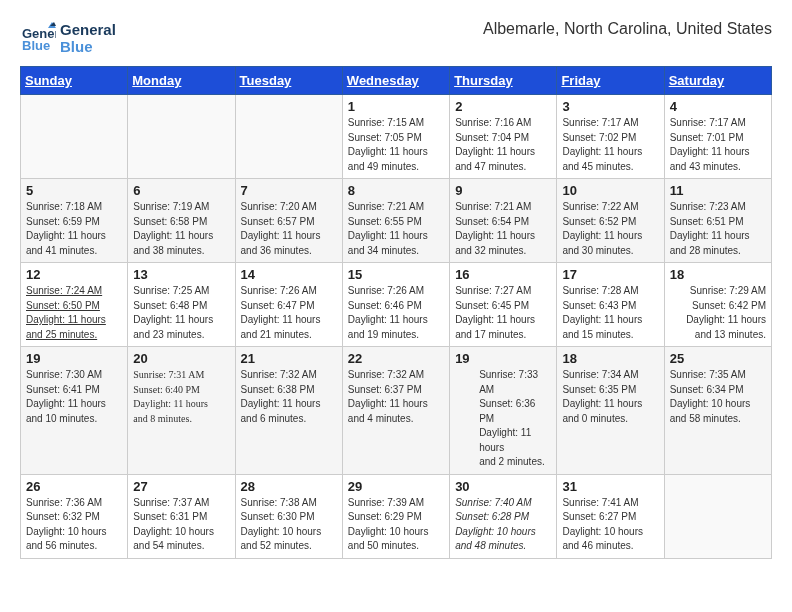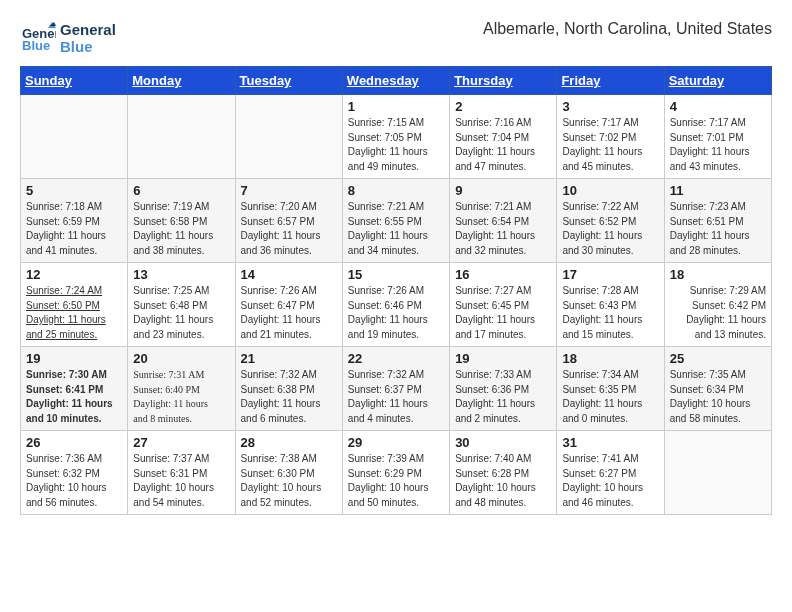--- a/index.html
+++ b/index.html
@@ -244,21 +244,21 @@
           <span class="day-num">18</span>
           <div class="day-info" style="white-space: pre-line; text-align: right;">Sunrise: 7:29 AM
 Sunset: 6:42 PM
 Daylight: 11 hours
 and 13 minutes.</div>
         </td>
       </tr>
       <tr>
         <td>
           <span class="day-num">19</span>
-          <div class="day-info" style="white-space: pre-line; font-weight: bold;">Sunrise: 7:30 AM
+          <div class="day-info" style="white-space: pre-line;">Sunrise: 7:30 AM
 Sunset: 6:41 PM
 Daylight: 11 hours
 and 10 minutes.</div>
         </td>
         <td>
           <span class="day-num">20</span>
           <div class="day-info" style="white-space: pre-line; font-family: Liberation Serif, serif;">Sunrise: 7:31 AM
 Sunset: 6:40 PM
 Daylight: 11 hours
 and 8 minutes.</div>
@@ -272,21 +272,21 @@
         </td>
         <td>
           <span class="day-num">22</span>
           <div class="day-info" style="white-space: pre-line;">Sunrise: 7:32 AM
 Sunset: 6:37 PM
 Daylight: 11 hours
 and 4 minutes.</div>
         </td>
         <td>
           <span class="day-num">19</span>
-          <div class="day-info" style="white-space: pre-line;">Sunrise: 7:33 AM
+          <div class="day-info" style="white-space: pre-line; margin-left: 24px;">Sunrise: 7:33 AM
 Sunset: 6:36 PM
 Daylight: 11 hours
 and 2 minutes.</div>
         </td>
         <td>
           <span class="day-num">18</span>
           <div class="day-info" style="white-space: pre-line;">Sunrise: 7:34 AM
 Sunset: 6:35 PM
 Daylight: 11 hours
 and 0 minutes.</div>
@@ -323,21 +323,21 @@
         </td>
         <td>
           <span class="day-num">29</span>
           <div class="day-info" style="white-space: pre-line;">Sunrise: 7:39 AM
 Sunset: 6:29 PM
 Daylight: 10 hours
 and 50 minutes.</div>
         </td>
         <td>
           <span class="day-num">30</span>
-          <div class="day-info" style="white-space: pre-line;">Sunrise: 7:40 AM
+          <div class="day-info" style="white-space: pre-line; font-style: italic;">Sunrise: 7:40 AM
 Sunset: 6:28 PM
 Daylight: 10 hours
 and 48 minutes.</div>
         </td>
         <td>
           <span class="day-num">31</span>
           <div class="day-info" style="white-space: pre-line;">Sunrise: 7:41 AM
 Sunset: 6:27 PM
 Daylight: 10 hours
 and 46 minutes.</div>

